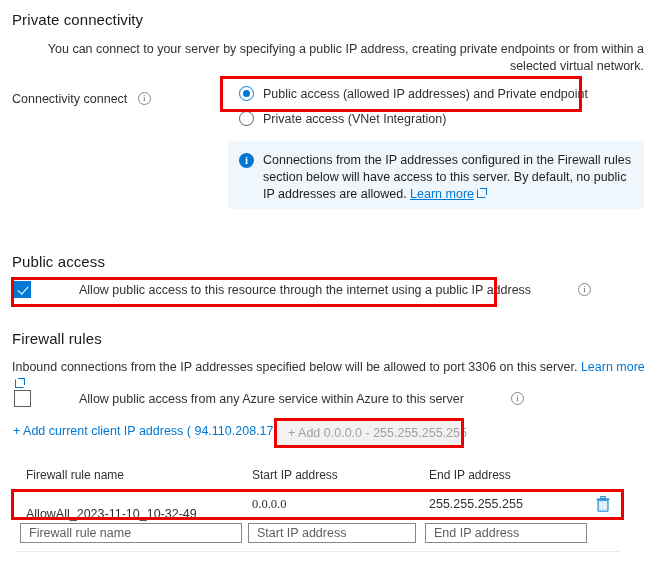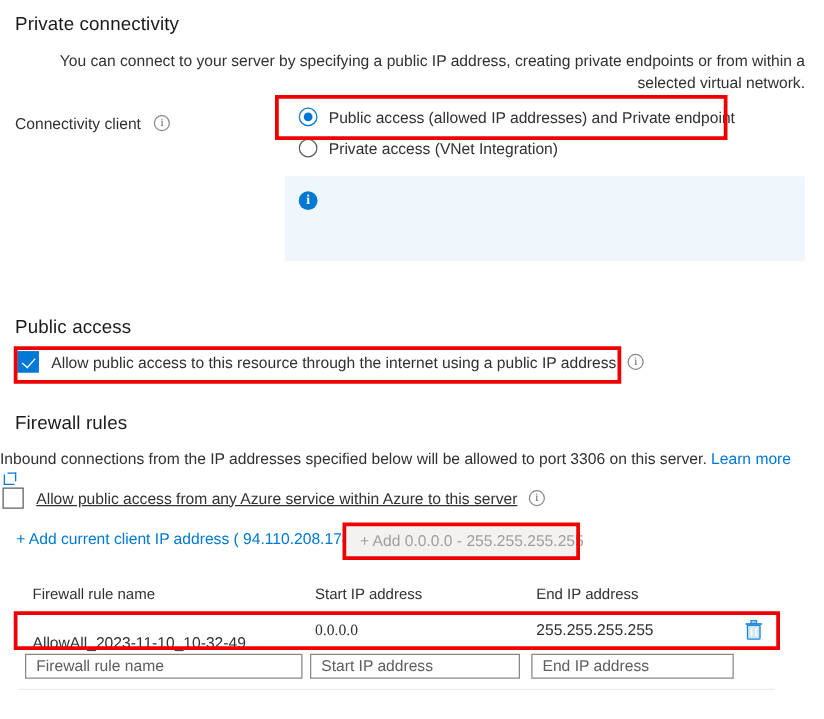--- a/index.html
+++ b/index.html
@@ -157,20 +157,21 @@
     border-top: 1px solid #0078d4;
     border-right: 1px solid #0078d4;
   }
 
   
   .check-row {
     position: absolute;
     display: flex;
     align-items: center;
     white-space: nowrap;
+    gap: 38px;
   }
   .cbox {
     width: 17px; height: 17px;
     border: 1px solid #605e5c;
     background: #fff;
     flex: 0 0 auto;
     position: relative;
     margin-right: 10px;
   }
   .cbox.checked {
@@ -252,54 +253,58 @@
 </head>
 <body>
 
 <div class="page">
 
   <div class="section-title" style="left:12px; top:11px;">Private connectivity</div>
 
   <div class="body-text" style="left:12px; top:41px; width:632px;text-align:right;">You can connect to your server by specifying a public IP address, creating private endpoints or from within a selected virtual network.</div>
 
   <div class="label-text" style="left:12px; top:92px;">
-    <span>Connectivity client</span>
+    <span>Connectivity connect</span>
     <span class="info-ico" style="margin-left:7px;"></span>
   </div>
 
   <div class="radio-row" style="left:239px; top:111px;">
     <span class="radio"></span>
     <span class="radio-label">Private access (VNet Integration)</span>
   </div>
 
   <div class="radio-row" style="left:239px; top:86px;">
     <span class="radio checked"></span>
     <span class="radio-label">Public access (allowed IP addresses) and Private endpoint</span>
   </div>
 
   <div class="info-banner" style="left:228px; top:141px; width:416px; height:68px;">
     <span class="banner-icon"></span>
+    <span class="banner-text">
+      <span>Connections from the IP addresses configured in the Firewall rules section below will have access to this server. By default, no public IP addresses are allowed.</span>
+      <a class="link ul" style="white-space:nowrap;"><span>Learn more</span></a><span class="ext-ico"></span>
+    </span>
   </div>
 
   <div class="section-title" style="left:12px; top:253px;">Public access</div>
 
   <div class="check-row" style="left:14px; top:281px;">
     <span class="cbox checked"></span>
     <span class="check-label">Allow public access to this resource through the internet using a public IP address</span>
     <span class="info-ico" style="margin-left:9px;"></span>
   </div>
 
   <div class="section-title" style="left:12px; top:330px;text-align:center;">Firewall rules</div>
 
-  <div class="body-text" style="left:0; top:359px; width:640px;">
+  <div class="body-text" style="left:12px; top:359px; width:640px;">
     <span>Inbound connections from the IP addresses specified below will be allowed to port 3306 on this server.</span>
     <a class="link"><span>Learn more</span></a><span class="ext-ico"></span>
   </div>
 
-  <div class="check-row" style="left:2px; top:390px;text-decoration:underline;">
+  <div class="check-row" style="left:14px; top:390px;">
     <span class="cbox"></span>
     <span class="check-label">Allow public access from any Azure service within Azure to this server</span>
     <span class="info-ico" style="margin-left:9px;"></span>
   </div>
 
   <a class="link" style="position:absolute; left:13px; top:424px; font-size:12.5px; white-space:nowrap;">+ Add current client IP address ( 94.110.208.178 )</a>
 
   <div class="add-range-btn" style="left:277px; top:421px; width:183px; height:24px;">+ Add 0.0.0.0 - 255.255.255.255</div>
 
   <div class="tbl-head" style="left:26px; top:468px;">Firewall rule name</div>

